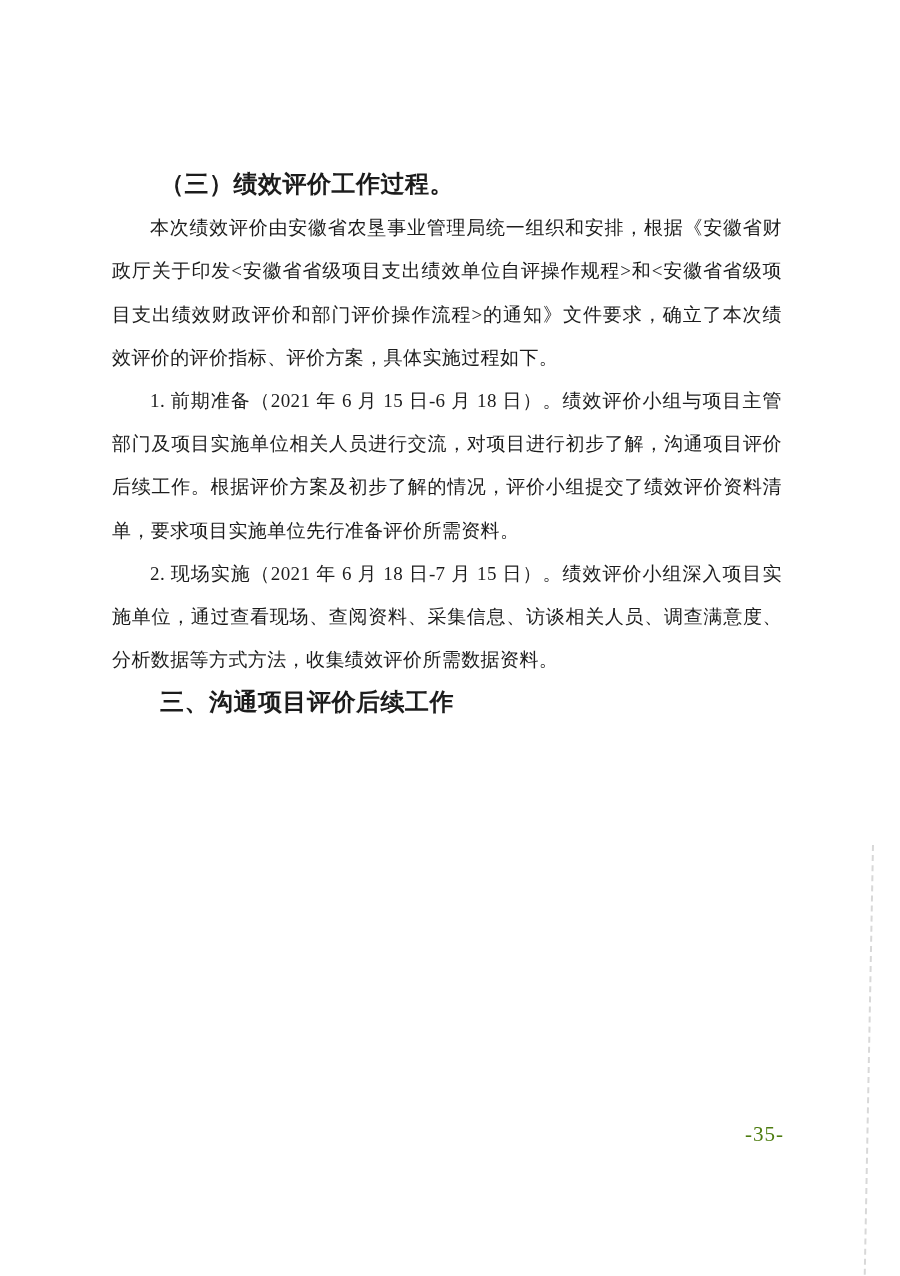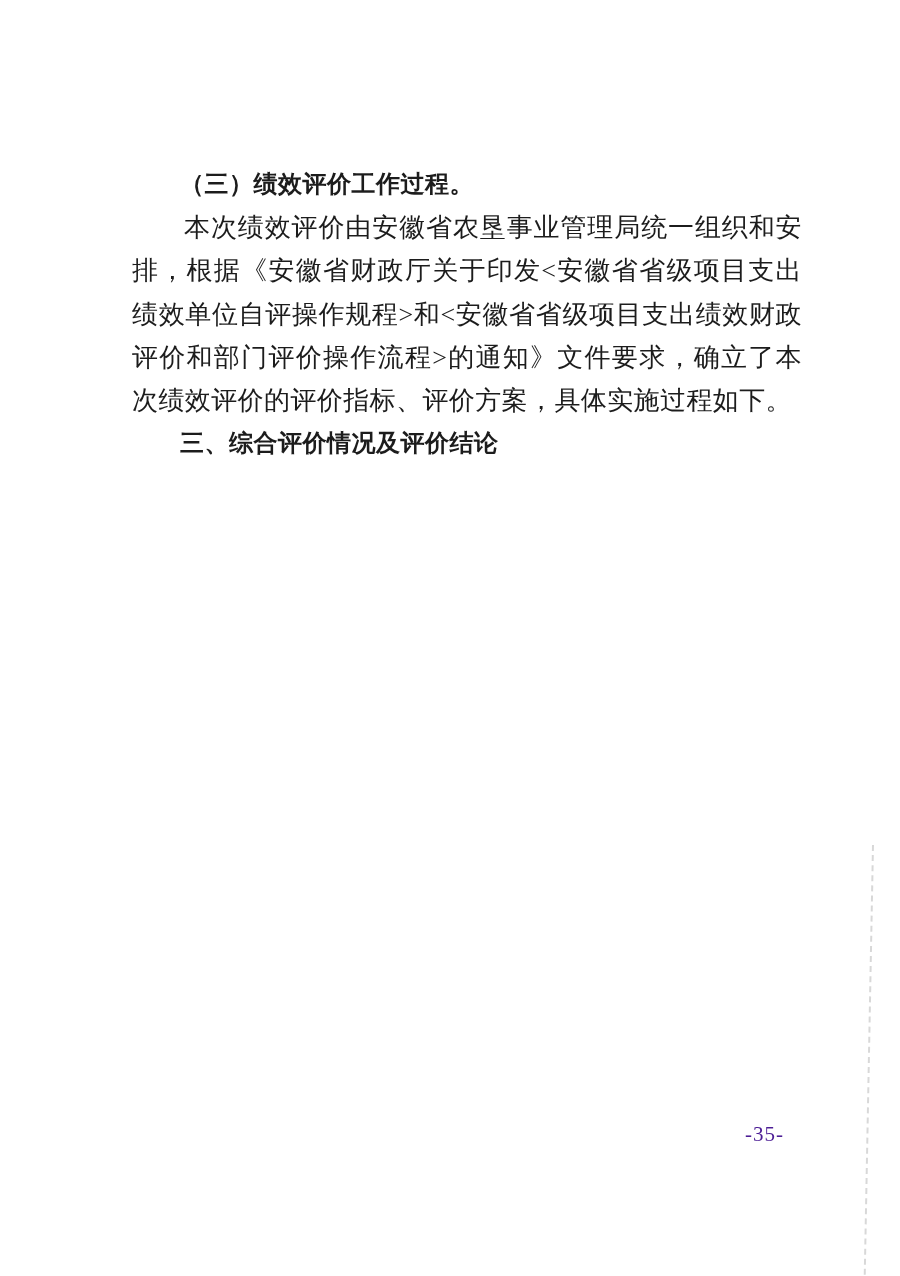--- a/index.html
+++ b/index.html
@@ -11,48 +11,48 @@
     position: relative;
     width: 900px;
     height: 1276px;
     background: #ffffff;
     overflow: hidden;
     font-family: "Liberation Serif", "DejaVu Serif", serif;
     color: #1c1c1c;
   }
   .content {
     position: absolute;
-    left: 132px;
+    left: 112px;
     top: 163px;
     width: 670px;
   }
   .content .heading {
     font-size: 24px;
     font-weight: bold;
     line-height: 43.2px;
     text-indent: 2em;
     margin: 0;
     letter-spacing: 0.5px;
   }
   .content .para {
-    font-size: 26px;
+    font-size: 19px;
     line-height: 43.2px;
     text-indent: 2em;
     text-align: justify;
     text-justify: inter-ideograph;
     margin: 0;
     letter-spacing: 0.4px;
   }
   .page-number {
     position: absolute;
     top: 1120px;
     right: 116px;
     font-size: 21px;
     line-height: 28px;
-    color: #4c1d95;
+    color: #4d7c0f;
     letter-spacing: 1px;
   }
   .scan-artifact {
     position: absolute;
     left: 872px;
     top: 845px;
     height: 440px;
     width: 0;
     border-left: 2px dashed #c4c4c4;
     opacity: 0.65;
@@ -63,24 +63,26 @@
 </head>
 <body>
 
 <div class="page">
 
   <div class="content">
     <h3 class="heading">（三）绩效评价工作过程。</h3>
 
     <p class="para">本次绩效评价由安徽省农垦事业管理局统一组织和安排，根据《安徽省财政厅关于印发&lt;安徽省省级项目支出绩效单位自评操作规程&gt;和&lt;安徽省省级项目支出绩效财政评价和部门评价操作流程&gt;的通知》文件要求，确立了本次绩效评价的评价指标、评价方案，具体实施过程如下。</p>
 
+    <p class="para">1. 前期准备（2021 年 6 月 15 日-6 月 18 日）。绩效评价小组与项目主管部门及项目实施单位相关人员进行交流，对项目进行初步了解，沟通项目评价后续工作。根据评价方案及初步了解的情况，评价小组提交了绩效评价资料清单，要求项目实施单位先行准备评价所需资料。</p>
+
+    <p class="para">2. 现场实施（2021 年 6 月 18 日-7 月 15 日）。绩效评价小组深入项目实施单位，通过查看现场、查阅资料、采集信息、访谈相关人员、调查满意度、分析数据等方式方法，收集绩效评价所需数据资料。</p>
 
 
-
-    <h3 class="heading">三、综合评价情况及评价结论</h3>
+    <h3 class="heading">三、沟通项目评价后续工作</h3>
 
   </div>
 
   <div class="page-number">-35-</div>
 
   <div class="scan-artifact"></div>
 
 </div>
 
 </body></html>

